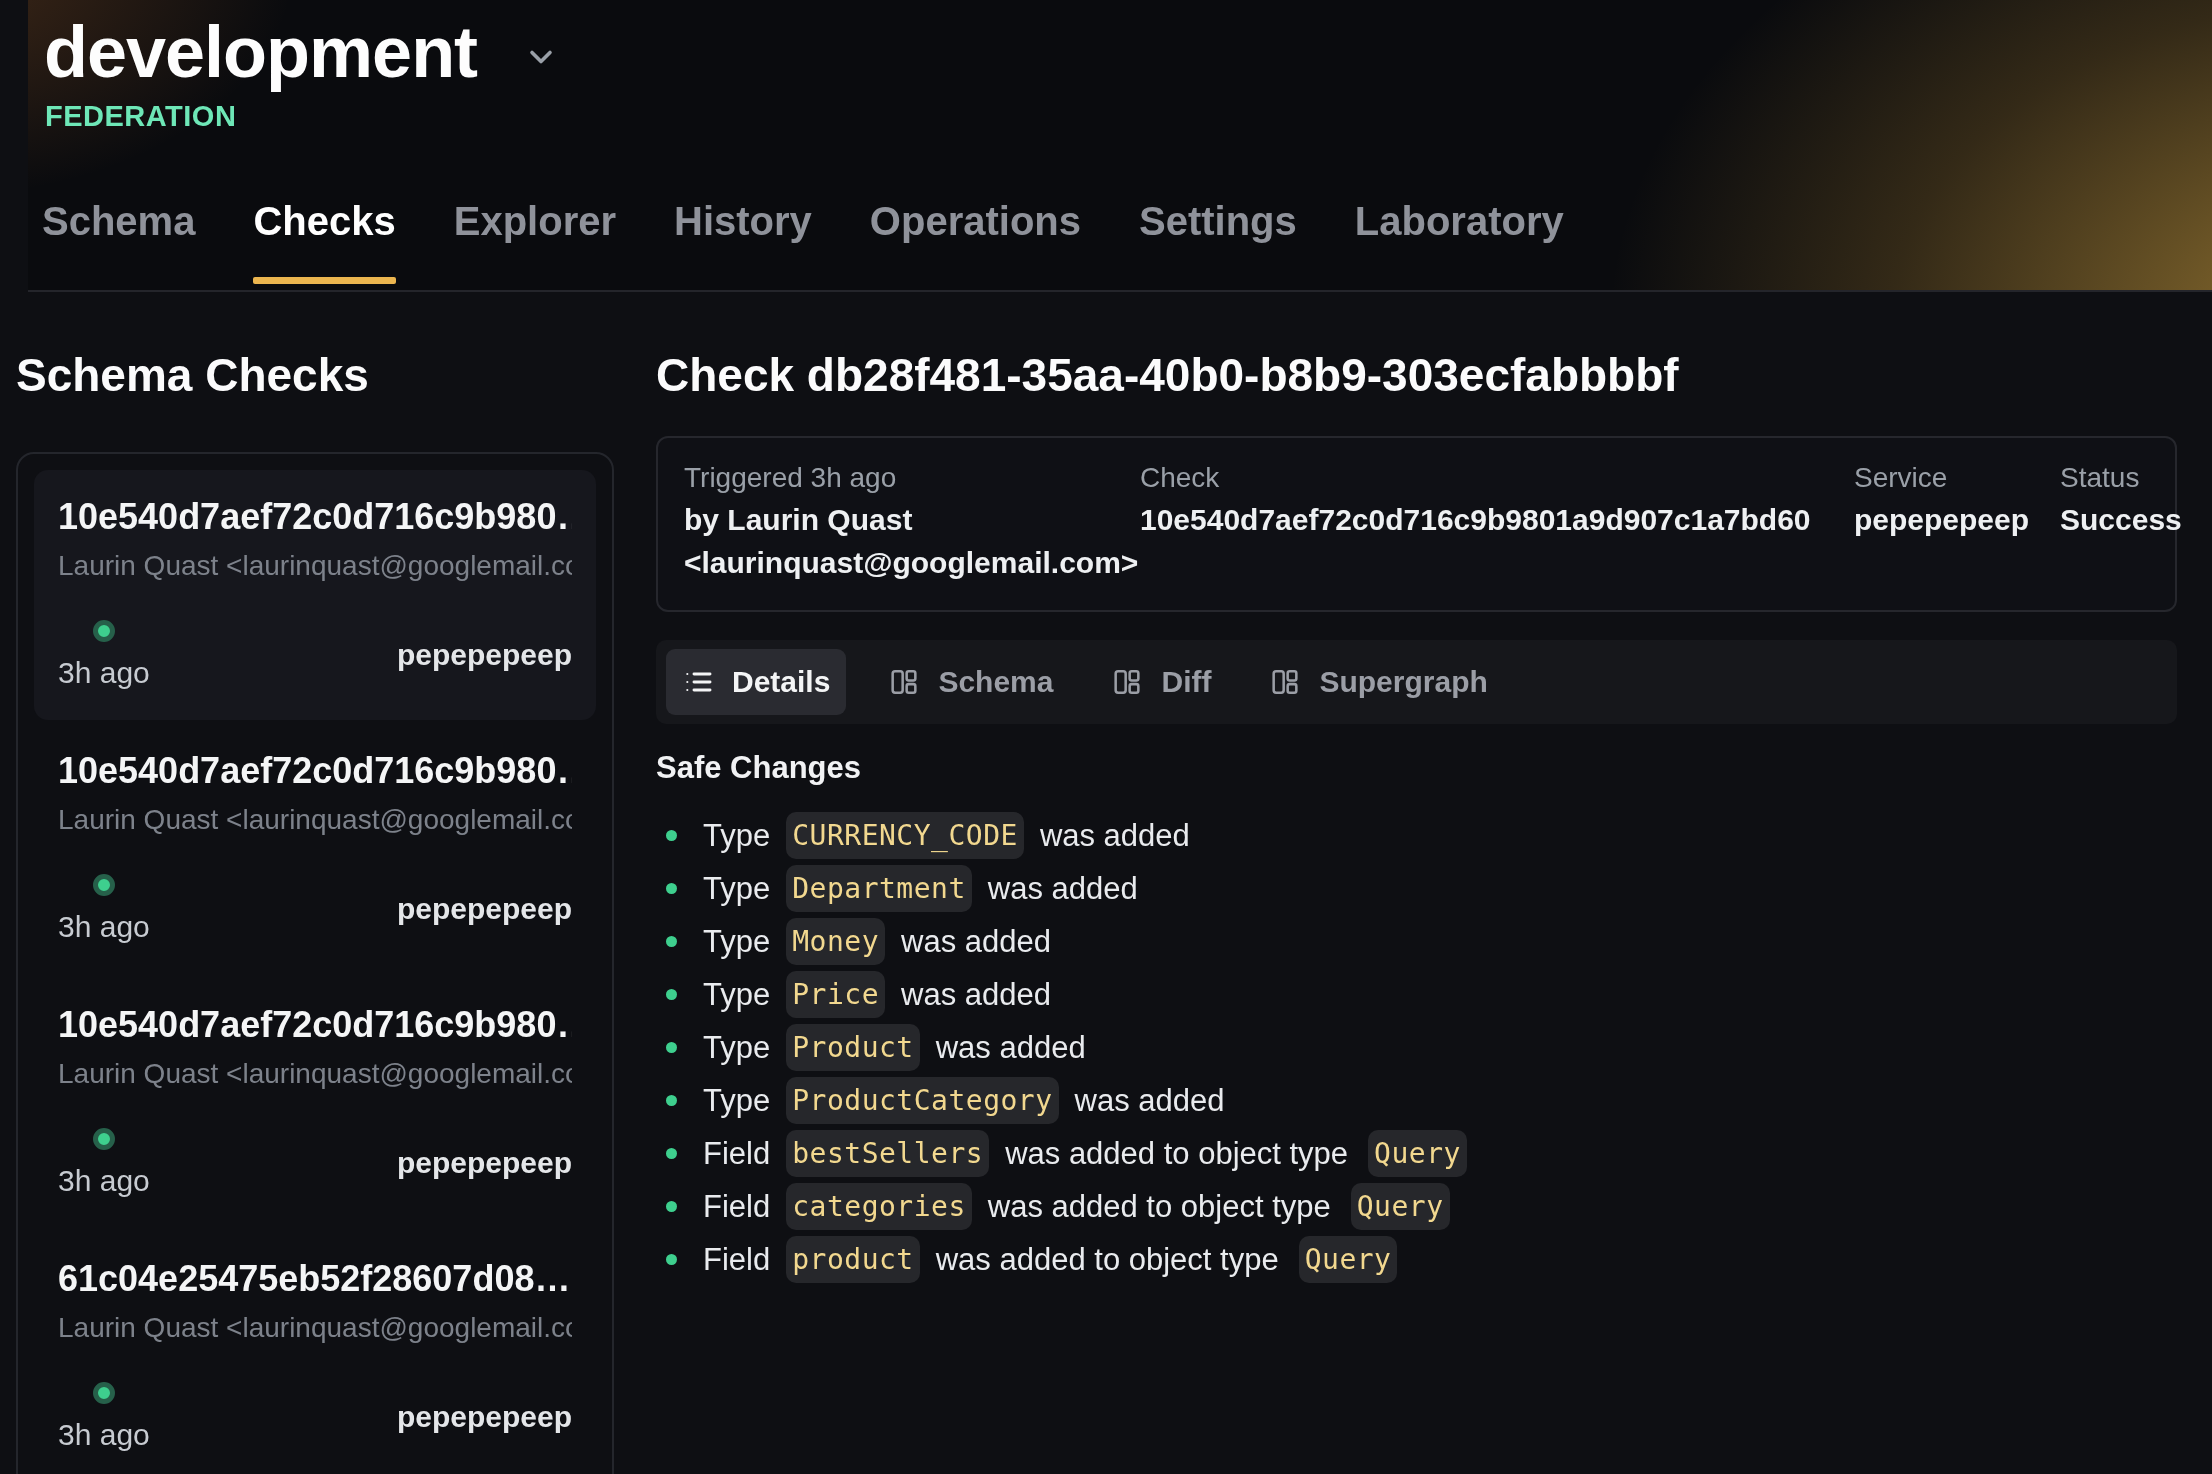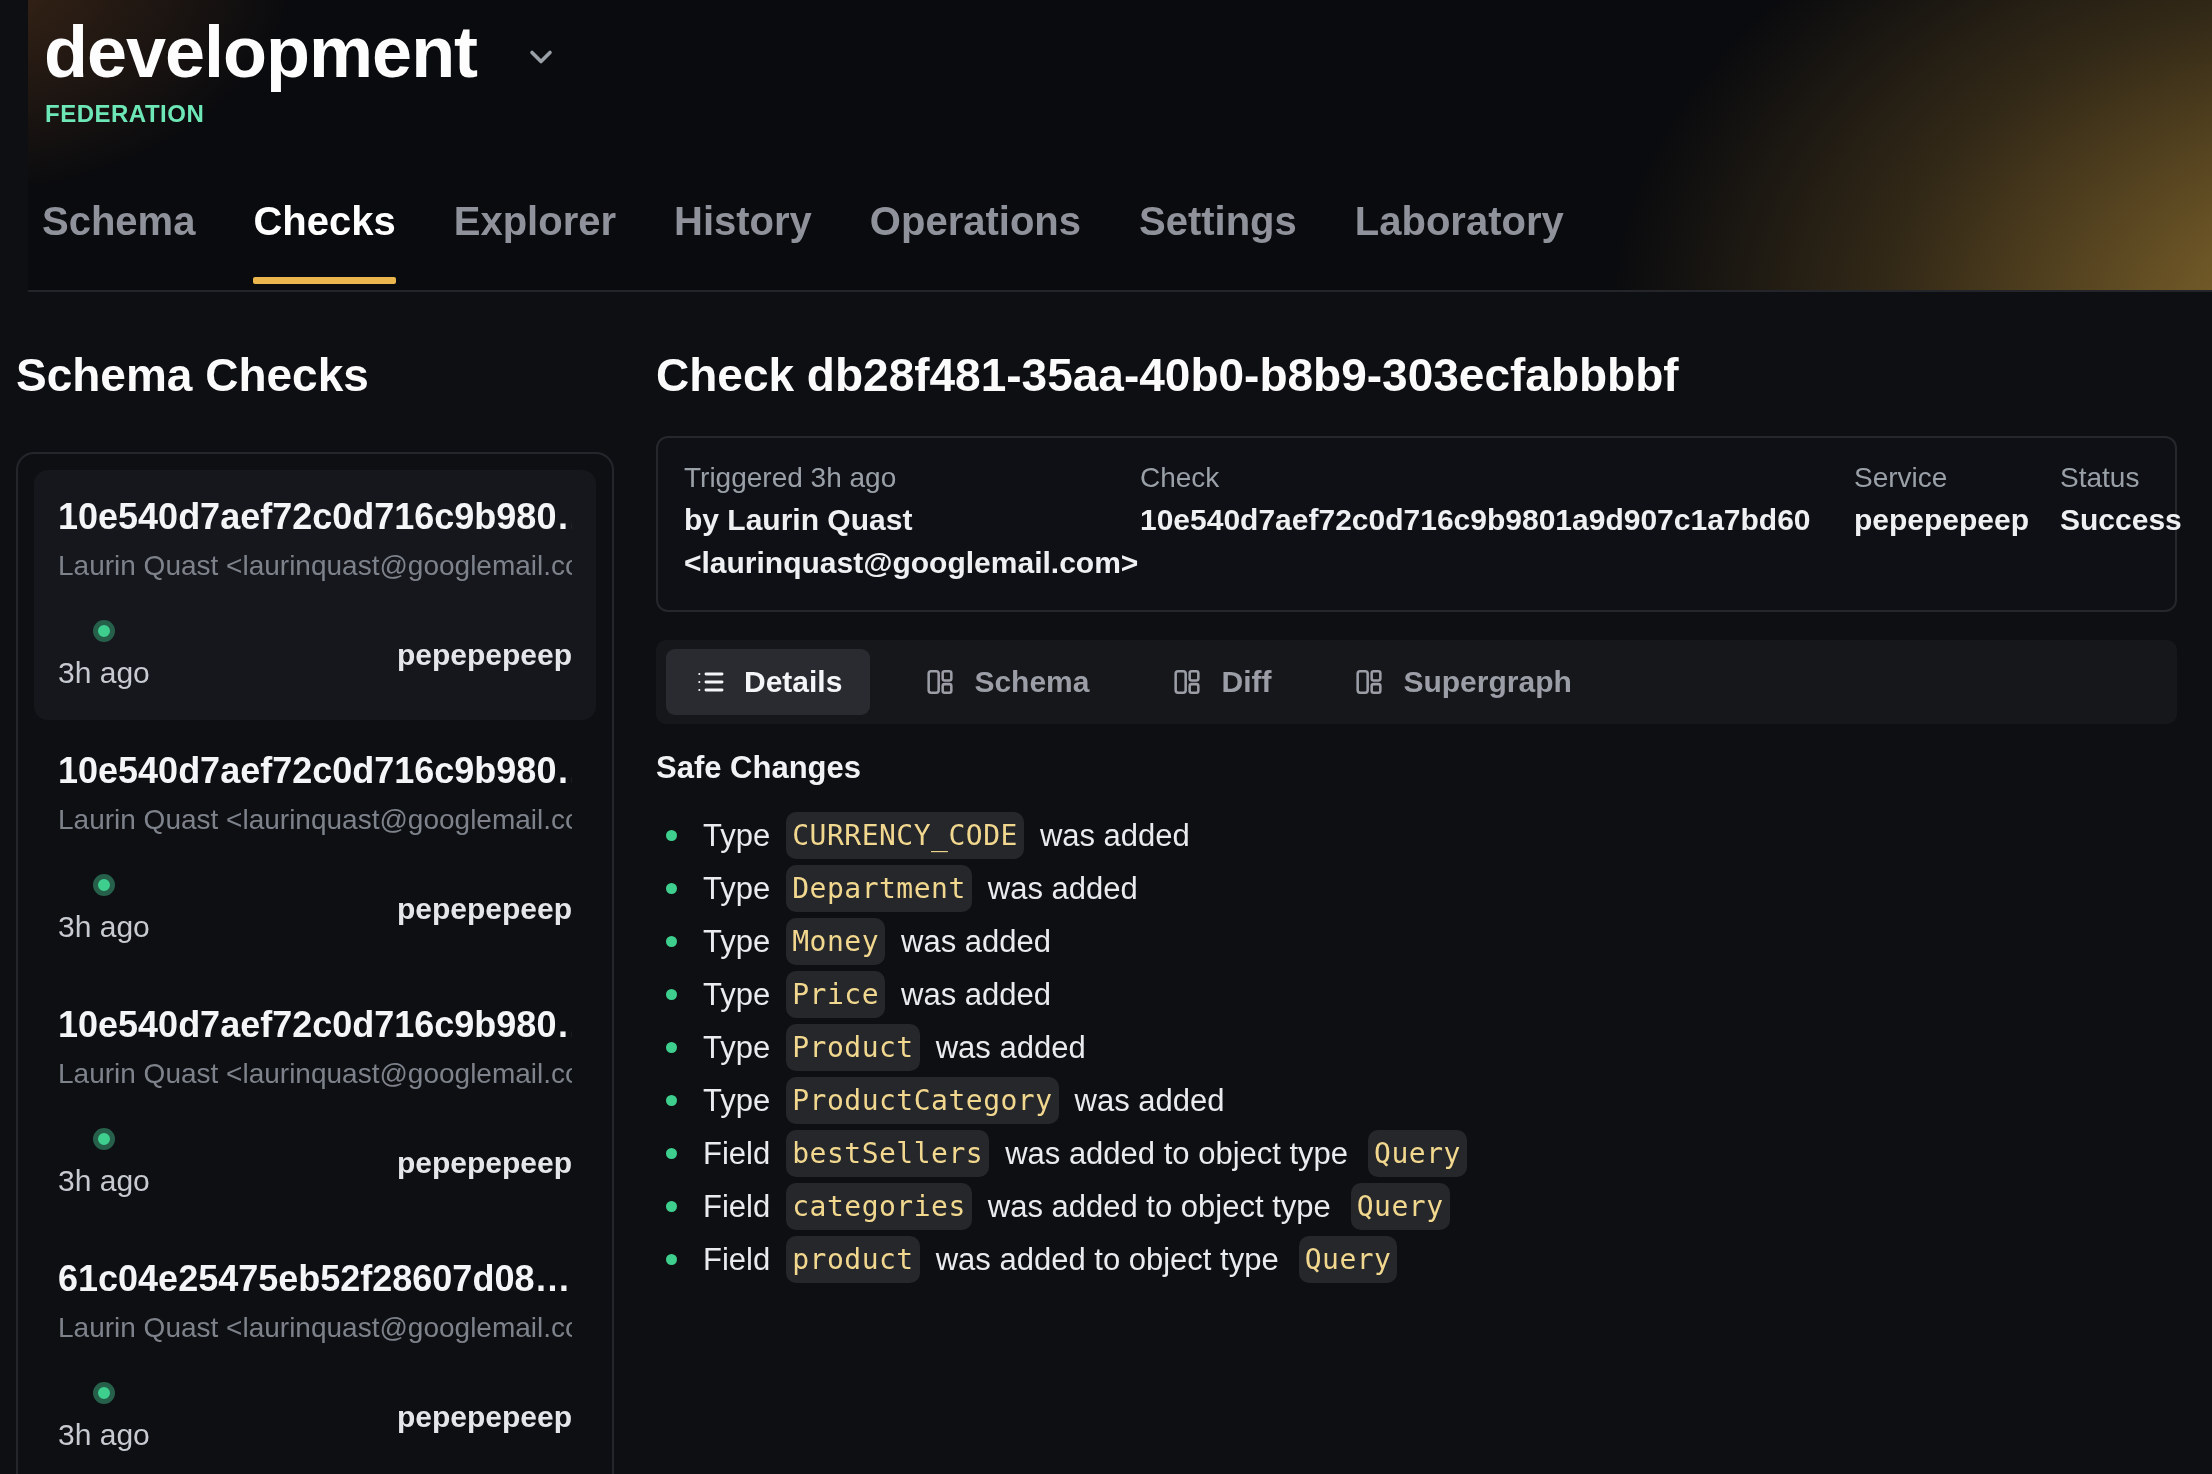--- a/index.html
+++ b/index.html
@@ -19,21 +19,21 @@
     background:
       radial-gradient(1050px 720px at 107% 112%, rgba(233,181,70,0.60), rgba(200,150,55,0.22) 45%, rgba(0,0,0,0) 72%),
       radial-gradient(520px 340px at -4% -12%, rgba(190,110,45,0.30), rgba(0,0,0,0) 68%),
       #0a0b0e;
     border-bottom:2px solid #24252b;
     margin-left:28px;
   }
   .workspace-row { display:flex; align-items:center; gap:46px; padding:16px 0 0 16px; }
   .workspace-title { font-size:72px; font-weight:700; letter-spacing:-1px; line-height:1; color:#fdfdfd; cursor:pointer; }
   .chevron { width:36px; height:36px; margin-top:10px; cursor:pointer; }
-  .federation-badge { margin:12px 0 0 17px; font-size:24px; font-weight:700; letter-spacing:0.5px; color:var(--badge-green, #6ee7b7); }
+  .federation-badge { margin:12px 0 0 17px; font-size:29px; font-weight:700; letter-spacing:0.5px; color:var(--badge-green, #6ee7b7); }
   .nav-tabs { position:absolute; left:14px; bottom:0; display:flex; gap:58px; }
   .nav-tab { position:relative; font-size:40px; font-weight:600; color:#8f929a; padding-bottom:46px; cursor:pointer; white-space:nowrap; }
   .nav-tab.active { color:#ffffff; }
   .nav-tab.active::after {
     content:""; position:absolute; left:0; right:0; bottom:6px; height:7px;
     background:var(--accent, #ecb64f); border-radius:2px;
   }
 
   
   .content { display:flex; gap:42px; padding:56px 35px 0 16px; height:1460px; }
@@ -80,21 +80,21 @@
   .meta-value { font-size:30px; font-weight:700; color:#eef0f2; line-height:43px; }
 
   .detail-tabs {
     margin-top:28px; display:flex; align-items:center; gap:26px;
     background:#16171b; border-radius:10px; padding:9px 10px;
   }
   .detail-tab {
     display:flex; align-items:center; gap:18px;
     background:transparent; border:none; cursor:pointer;
     font-family:inherit; font-size:30px; font-weight:600; color:#9b9ea6;
-    padding:16px 28px; border-radius:9px;
+    padding:16px 16px; border-radius:9px;
   }
   .detail-tab.active { background:#2a2b31; color:#f4f5f6; }
   .detail-tab .icon { display:flex; }
   .detail-tab svg { width:32px; height:32px; }
 
   .section-title { margin-top:26px; font-size:31px; font-weight:700; color:#f1f2f4; }
 
   .changes { margin-top:26px; list-style:none; }
   .change-item {
     display:flex; align-items:center;

